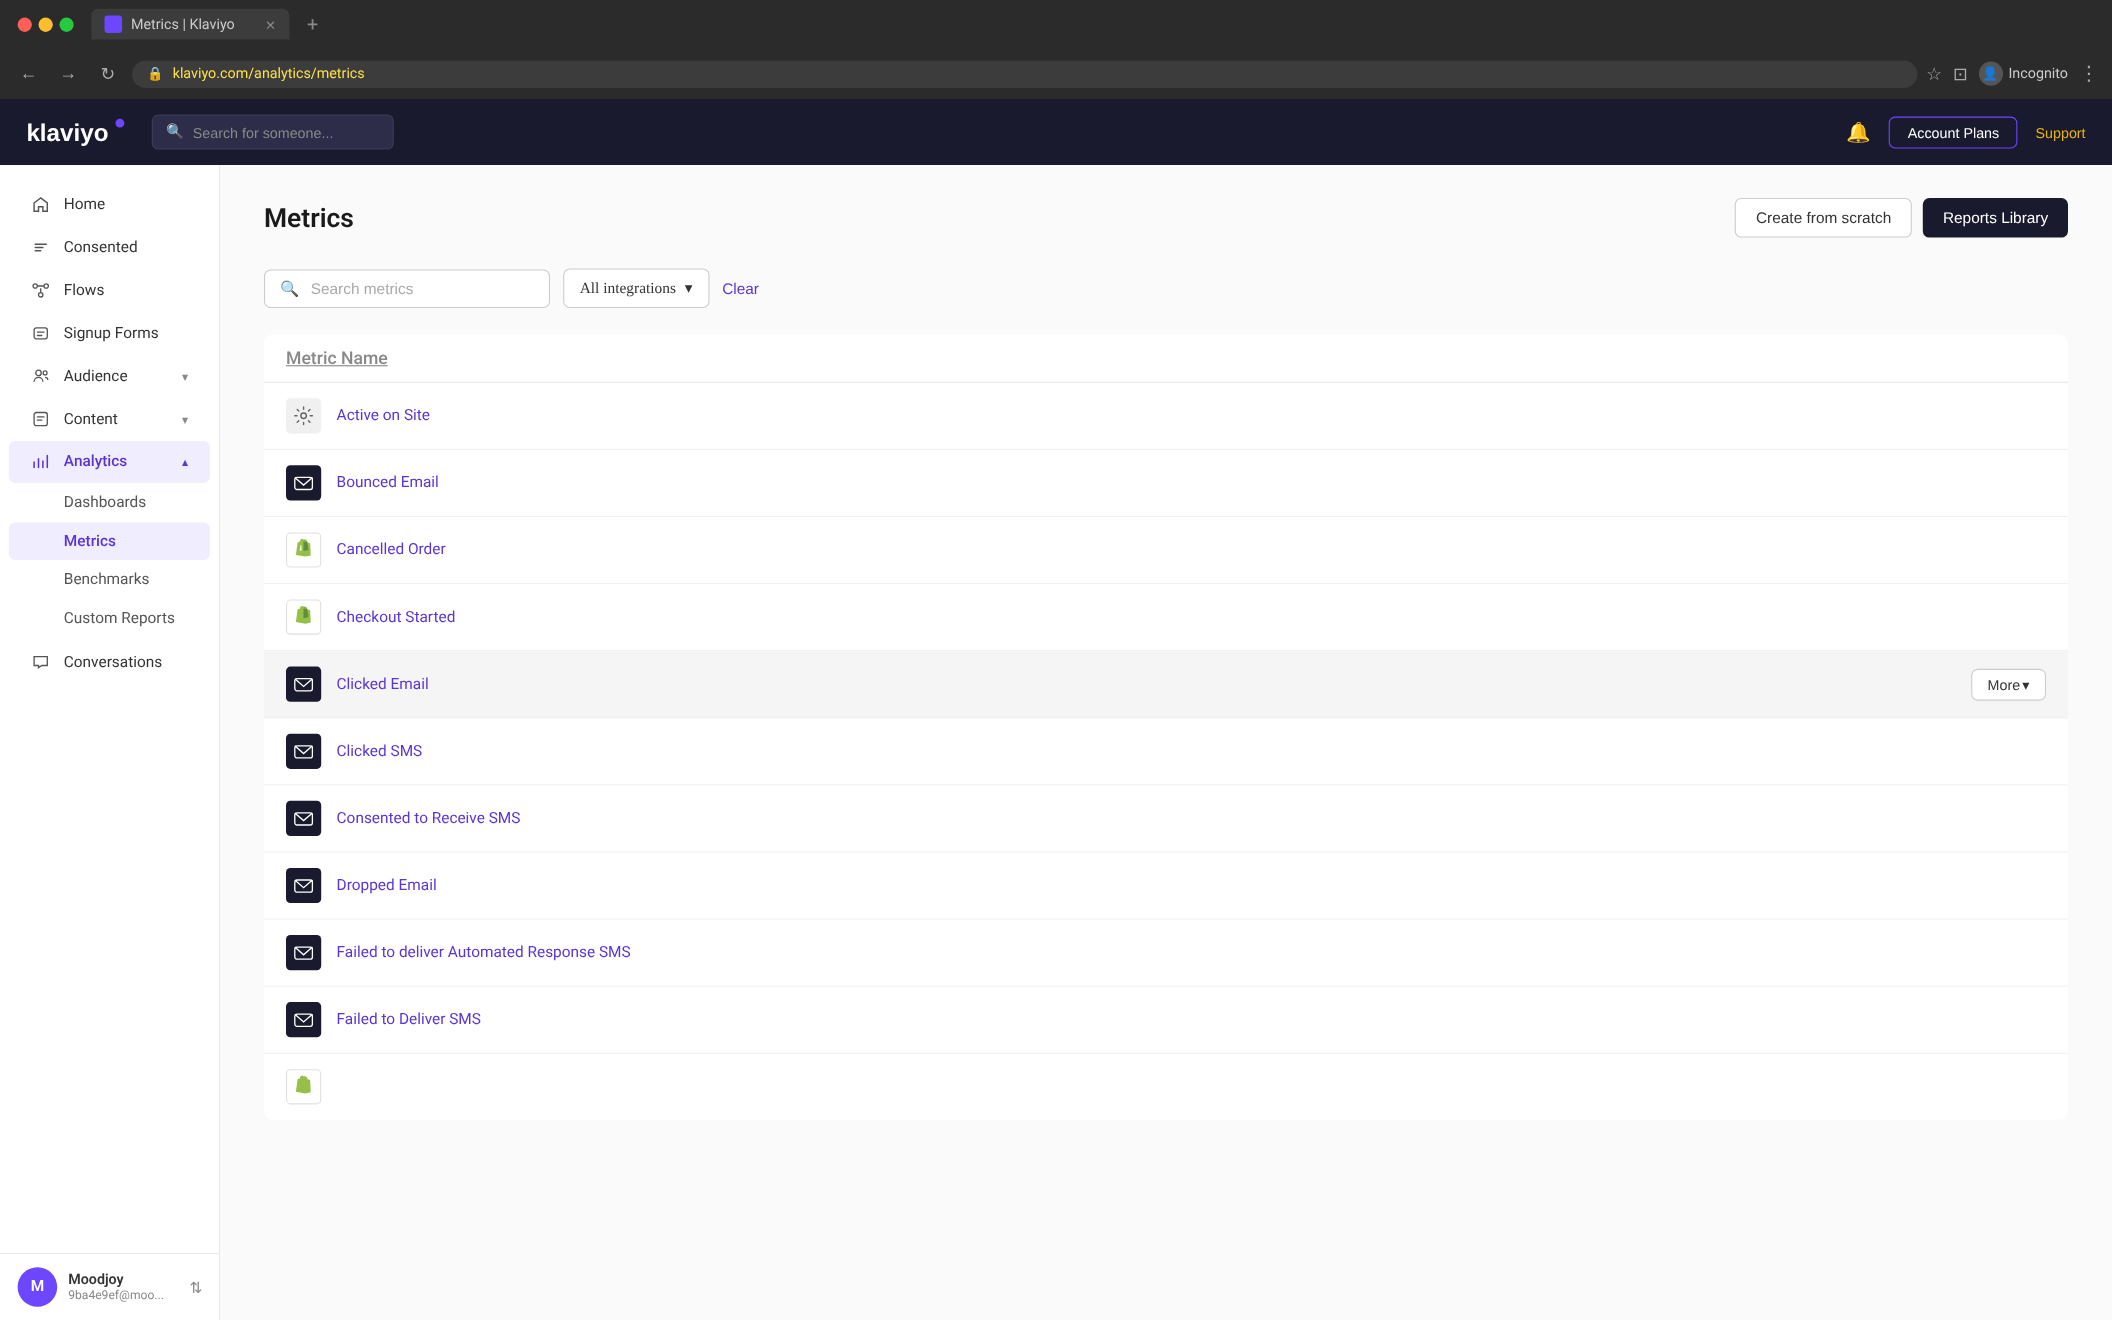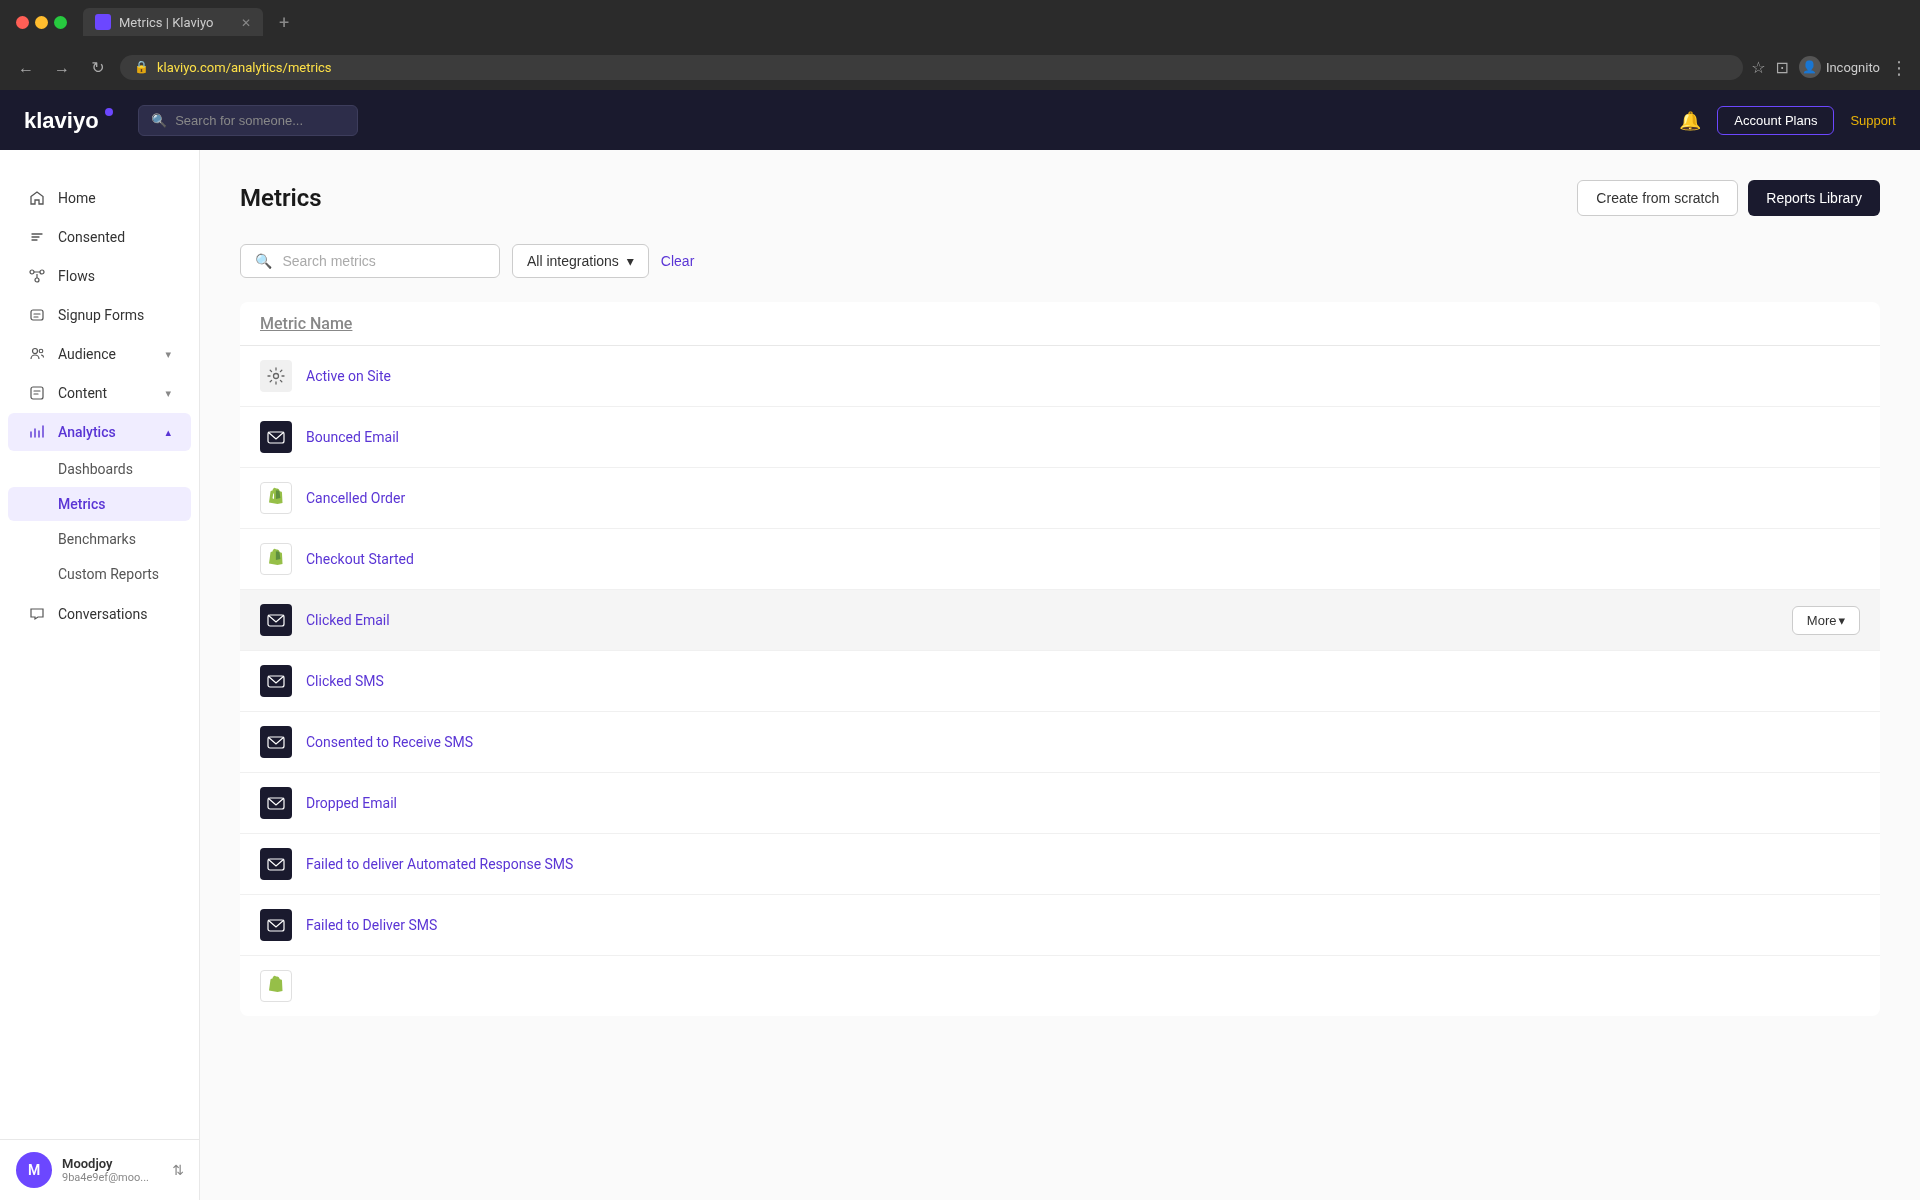--- a/index.html
+++ b/index.html
@@ -179,21 +179,21 @@
       display: flex;
       flex: 1;
       overflow: hidden;
     }
 
     
     .sidebar {
       width: 200px;
       background: #fff;
       border-right: 1px solid #e8e8e8;
-      padding: 28px 0;
+      padding: 16px 0;
       flex-shrink: 0;
       overflow-y: auto;
     }
     .sidebar-item {
       display: flex;
       align-items: center;
       padding: 10px 20px;
       gap: 12px;
       cursor: pointer;
       font-size: 14px;
@@ -335,20 +335,21 @@
       display: flex;
       align-items: flex-end;
       gap: 8px;
       border: 1.5px solid #ccc;
       border-radius: 6px;
       padding: 8px 14px;
       background: #fff;
       font-size: 14px;
       color: #333;
       cursor: pointer;
+      font-family: Liberation Serif, serif;
     }
     .clear-btn {
       background: transparent;
       border: none;
       color: #5a35d5;
       font-size: 14px;
       cursor: pointer;
       font-weight: 500;
     }
 

